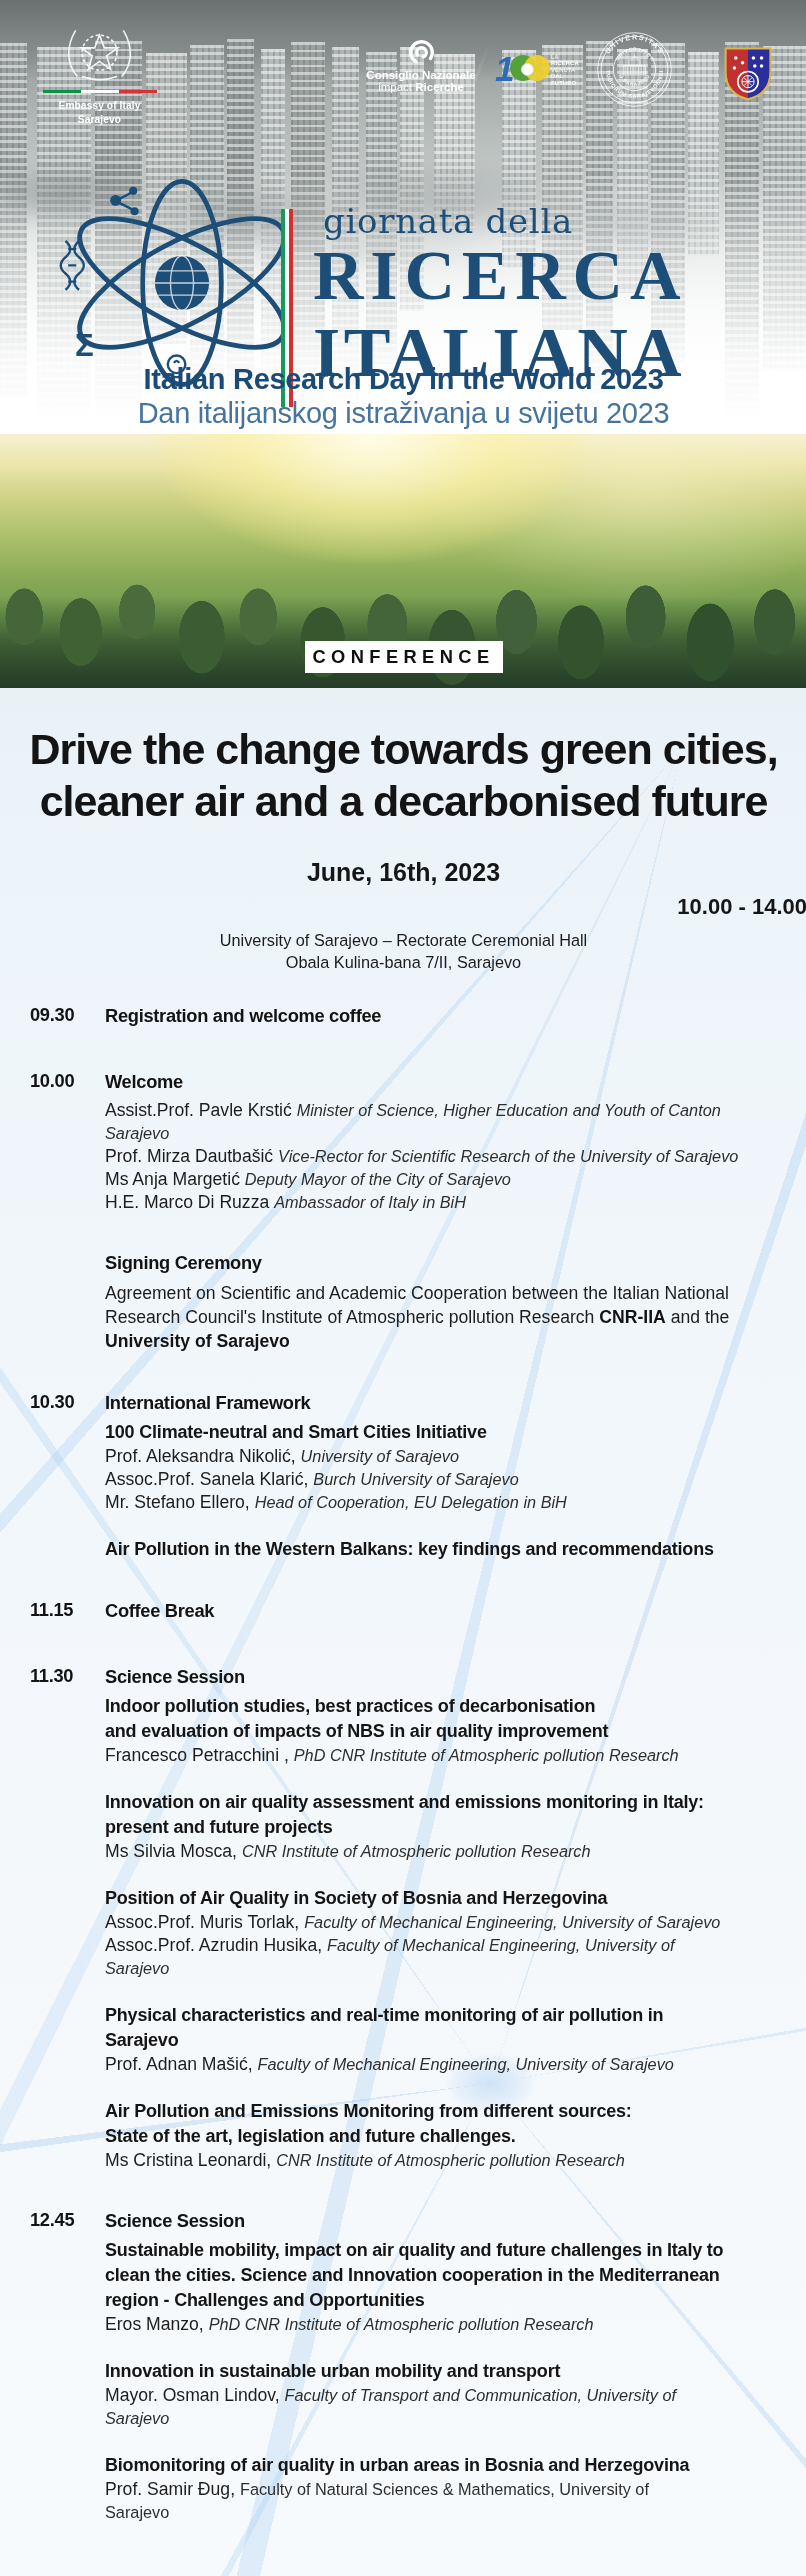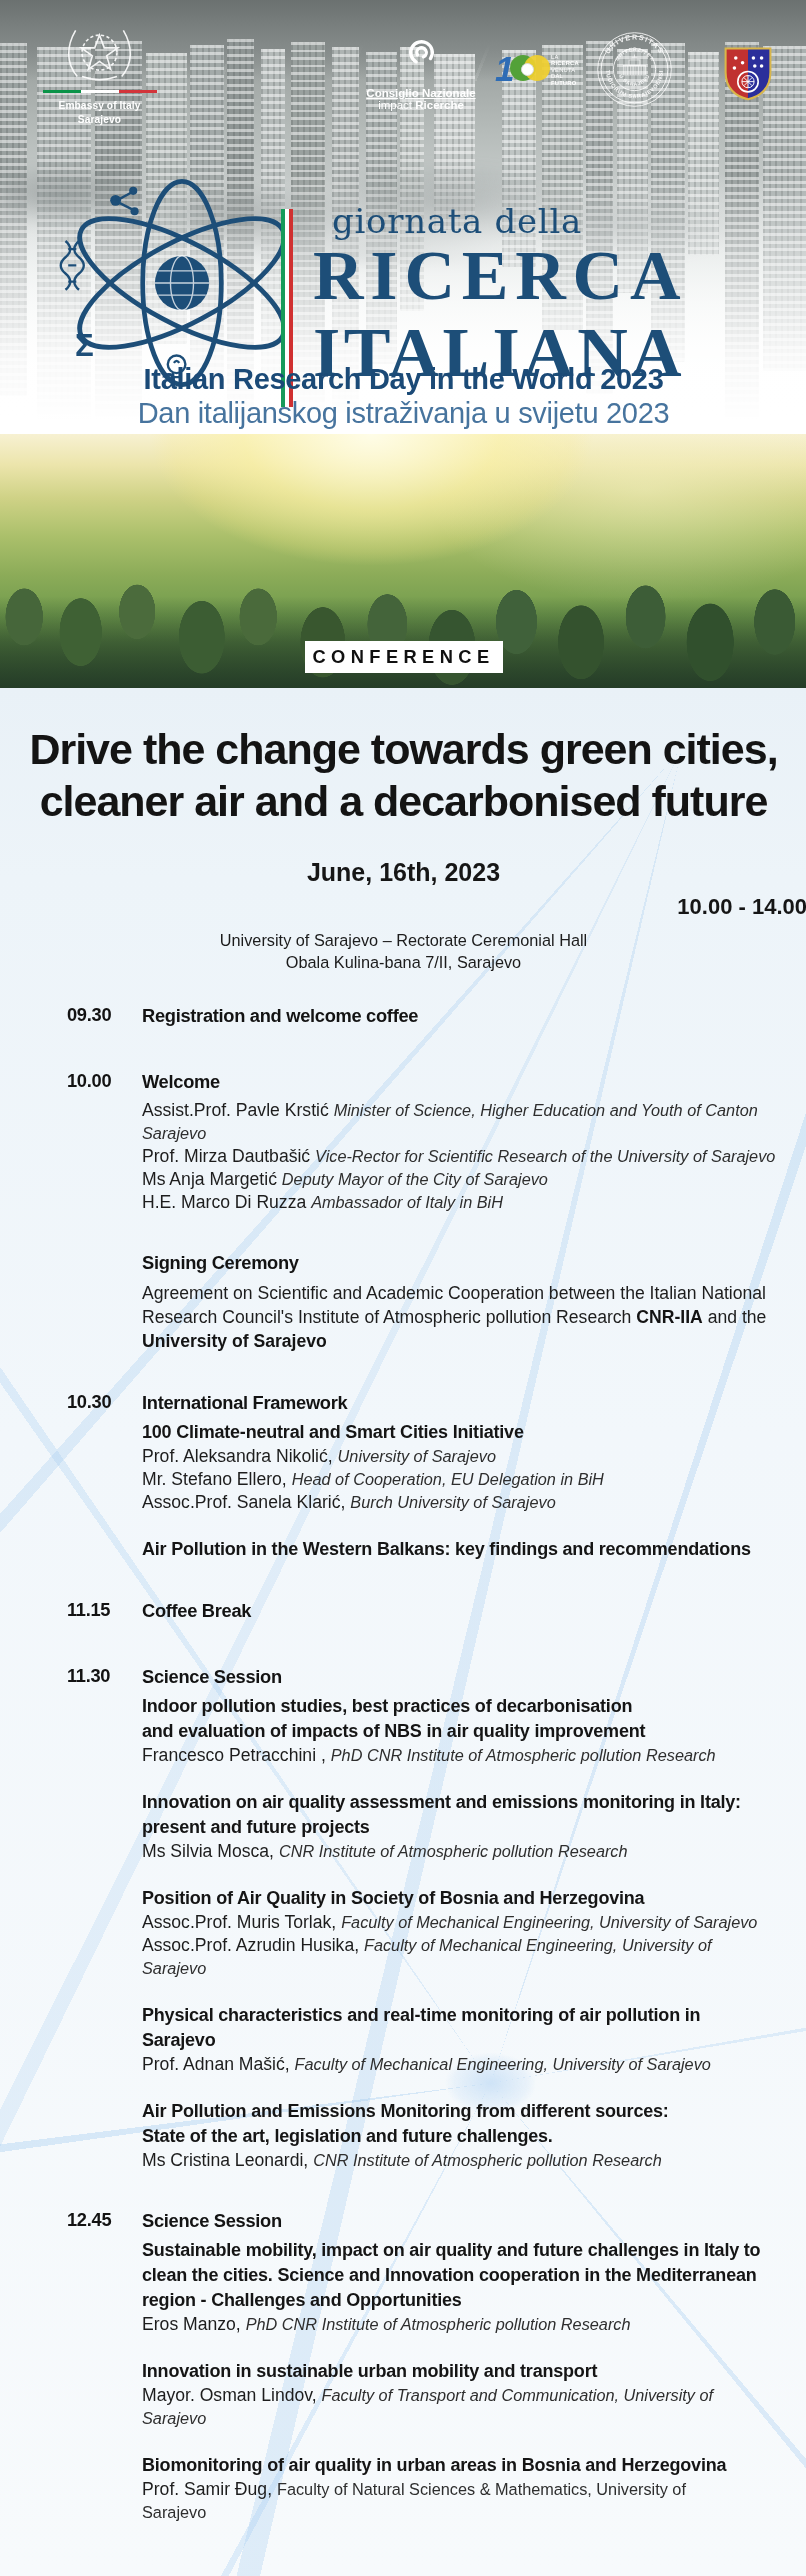--- a/index.html
+++ b/index.html
@@ -28,42 +28,42 @@
     background:linear-gradient(180deg,rgba(255,255,255,0) 40%,rgba(252,253,253,.55) 62%,
                rgba(255,255,255,.92) 82%,#fff 97%);}
 
   
   .hlogo{position:absolute;color:#fff;}
   .embassy{left:37px;top:24px;width:125px;text-align:center;}
   .embassy .flagbar{width:114px;height:3.4px;margin:4.1px auto 5.4px;
      background:linear-gradient(90deg,#0a9348 0 33.4%,#fff 33.4% 66.7%,#d2343a 66.7%);}
   .embassy .lab{font-size:10.2px;font-weight:700;line-height:14.2px;letter-spacing:0.1px;}
   .cnrblock{left:353px;top:37px;width:136px;text-align:center;}
-  .cnrblock .txt1{font-size:11.5px;font-weight:700;margin-top:19px;text-decoration:underline;}
+  .cnrblock .txt1{font-size:11.5px;font-weight:700;margin-top:1px;}
   .cnrblock .txt2{font-size:11.5px;font-weight:300;}
   .cnrblock .txt2 b{font-weight:700;}
   .cent{left:495px;top:54px;width:88px;height:34px;}
   .cent .one{position:absolute;left:0;top:-5.4px;font-size:35px;font-weight:900;color:#2e6cb5;font-style:italic;}
   .cent .c1,.cent .c2{position:absolute;top:1.4px;width:26px;height:26px;border-radius:50%;}
   .cent .c1{left:15px;background:#53a138;}
   .cent .c2{left:28.5px;background:#f0cf2e;mix-blend-mode:normal;opacity:.92;}
   .cent .c3{position:absolute;left:26px;top:8.8px;width:11px;height:11px;border-radius:50%;
             background:#fff;border:1.4px solid #dadada;}
   .cent .tag{position:absolute;left:56px;top:0px;font-size:5.8px;line-height:6.4px;color:#fff;
              letter-spacing:0.2px;}
   .cent .tag .b{font-weight:800;}
   .sealwrap{left:595px;top:30px;width:79px;height:79px;opacity:.88;}
   .crestwrap{left:720px;top:45px;width:56px;height:57px;}
 
   
   .brand{position:absolute;left:0;top:0;width:807px;height:434px;color:#1d4e78;}
   .atom{position:absolute;left:53px;top:178px;width:258px;height:210px;}
   .stripe{position:absolute;left:281px;top:209px;width:12.2px;height:198px;
      background:linear-gradient(90deg,#169a5a 0 33%,#ffffff 33% 67%,#d03030 67%);}
-  .script{position:absolute;left:332px;top:201px;font-family:"DejaVu Serif",serif;
+  .script{position:absolute;left:323px;top:201px;font-family:"DejaVu Serif",serif;
      font-size:34px;letter-spacing:0.7px;color:#1d4e78;}
   .word1{position:absolute;left:313px;top:236px;font-family:"Liberation Serif",serif;
      font-weight:700;font-size:70px;letter-spacing:6.8px;color:#1d4e78;}
   .word2{position:absolute;left:313px;top:313px;font-family:"Liberation Serif",serif;
      font-weight:700;font-size:70px;letter-spacing:3.4px;color:#1d4e78;}
   .sub-en{position:absolute;left:0;top:363px;width:100%;text-align:center;
      font-size:29px;font-weight:700;letter-spacing:-0.3px;color:#1b4a77;}
   .sub-bs{position:absolute;left:0;top:397px;width:100%;text-align:center;
      font-size:29px;font-weight:400;letter-spacing:-0.3px;color:#47749e;}
 
@@ -118,21 +118,21 @@
       transparent 325.6deg 360deg);}
 
   .etitle{position:relative;padding-top:35px;text-align:center;
      font-size:43px;font-weight:800;letter-spacing:-1px;line-height:52px;color:#141414;}
   .edate{position:relative;margin-top:31px;text-align:center;font-size:25px;font-weight:700;color:#161616;}
   .etime{position:relative;margin-top:6.8px;text-align:right;font-size:22px;font-weight:700;color:#161616;}
   .evenue{position:relative;margin-top:9.5px;text-align:center;font-size:16.3px;color:#1c1c1c;line-height:22px;}
   .eaddr{position:relative;text-align:center;font-size:16.3px;color:#1c1c1c;line-height:22px;}
 
   .schedule{position:relative;margin-top:31px;}
-  .entry{display:grid;grid-template-columns:75px 634px;padding-left:67px;margin-bottom:37px;}
+  .entry{display:grid;grid-template-columns:75px 634px;padding-left:30px;margin-bottom:37px;}
   .time{font-size:18.3px;font-weight:800;letter-spacing:-0.3px;color:#131313;}
   .rows{min-width:0;}
   .row{color:#1a1a1a;}
   .row.heading{font-size:18.3px;font-weight:800;letter-spacing:-0.3px;line-height:24.4px;margin-bottom:4.7px;color:#131313;}
   .row.title{font-size:18px;font-weight:700;letter-spacing:-0.2px;line-height:25px;white-space:pre-line;color:#151515;}
   .row.speaker{font-size:17.6px;line-height:23px;white-space:pre-line;color:#1d1d1d;}
   .row.speaker .role{font-size:16.3px;color:#2e2e2e;}
   .row.speaker .role.it{font-style:italic;}
   .row.para{font-size:17.6px;line-height:24.4px;max-width:637px;color:#1d1d1d;}
   .row.para .b{font-weight:700;color:#141414;}
@@ -345,22 +345,22 @@
             <div class="row heading">Signing Ceremony</div>
             <div class="row para"><span>Agreement on Scientific and Academic Cooperation between the Italian National Research Council's Institute of Atmospheric pollution Research </span><span class="b">CNR-IIA</span><span> and the </span><span class="b">University of Sarajevo</span></div>
           </div>
         </div>
         <div class="entry">
           <div class="time">10.30</div>
           <div class="rows">
             <div class="row heading">International Framework</div>
             <div class="row title">100 Climate-neutral and Smart Cities Initiative</div>
             <div class="row speaker"><span class="name">Prof. Aleksandra Nikolić, </span><span class="role it">University of Sarajevo</span></div>
+            <div class="row speaker"><span class="name">Assoc.Prof. Sanela Klarić, </span><span class="role it">Burch University of Sarajevo</span></div>
             <div class="row speaker"><span class="name">Mr. Stefano Ellero, </span><span class="role it">Head of Cooperation, EU Delegation in BiH</span></div>
-            <div class="row speaker"><span class="name">Assoc.Prof. Sanela Klarić, </span><span class="role it">Burch University of Sarajevo</span></div>
             <div class="gaprow"></div>
             <div class="row title">Air Pollution in the Western Balkans: key findings and recommendations</div>
           </div>
         </div>
         <div class="entry">
           <div class="time">11.15</div>
           <div class="rows">
             <div class="row heading">Coffee Break</div>
           </div>
         </div>

